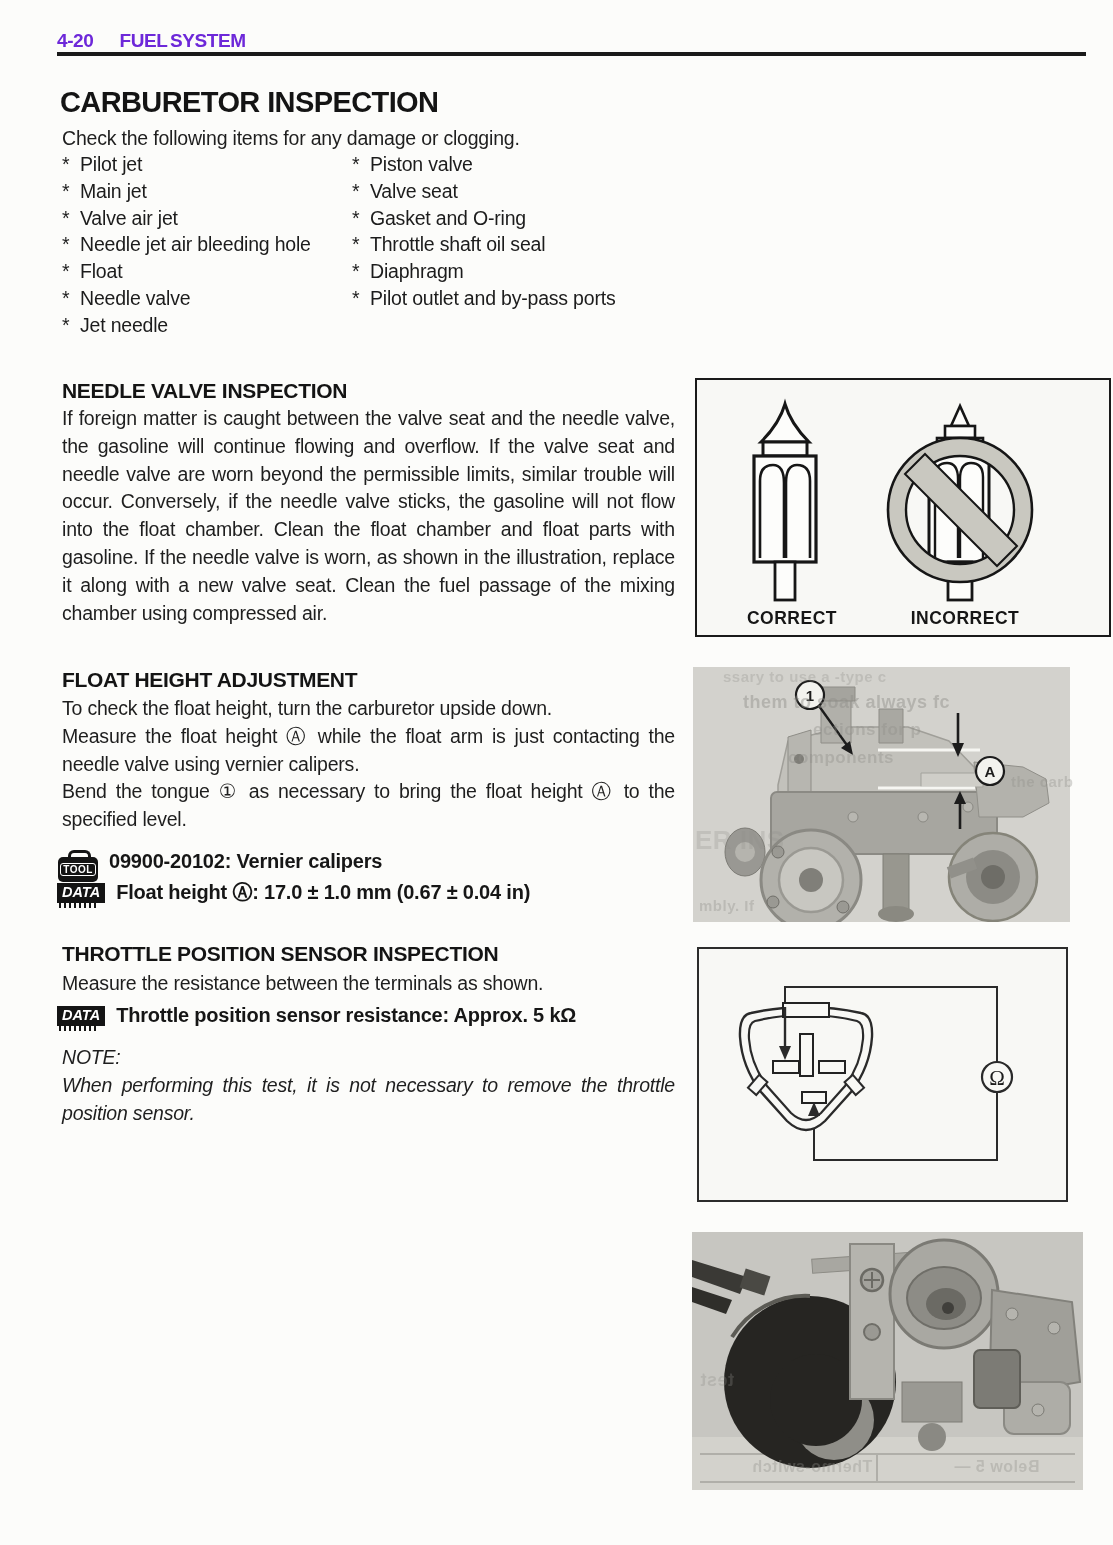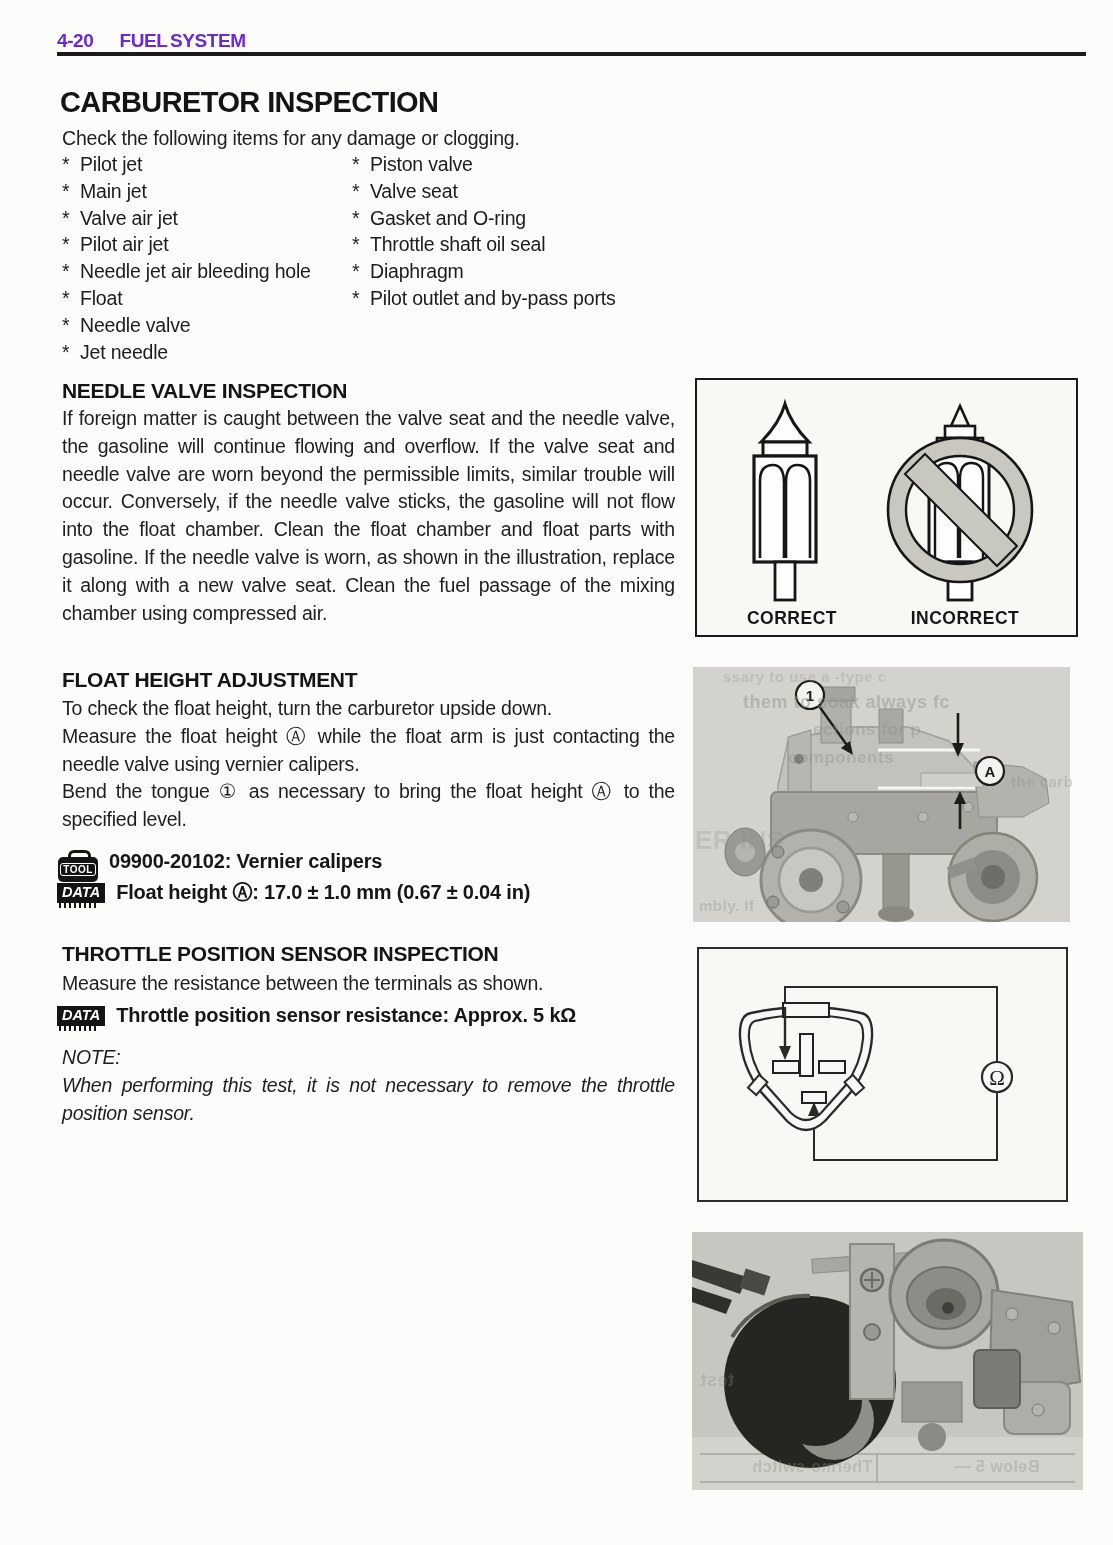--- a/index.html
+++ b/index.html
@@ -49,21 +49,21 @@
              border:3.5px solid #141414;border-bottom:none;border-radius:6px 6px 0 0;}
   .tool-icon .tool-word{color:#fff;font-size:10px;font-weight:bold;letter-spacing:.5px;
              border:1.5px solid #fff;border-radius:3px;padding:0 2px;line-height:11px;}
   .data-icon{position:relative;background:#141414;color:#fff;font-size:14.5px;font-weight:bold;
              font-style:italic;padding:1px 5px 2px;line-height:17px;flex:0 0 auto;}
   .data-icon::after{content:"";position:absolute;left:2px;right:6px;bottom:-5px;height:5px;
              background:repeating-linear-gradient(90deg,#141414 0 2px,rgba(0,0,0,0) 2px 5px);}
 
   
   .fig{position:absolute;}
-  .fig1{left:695px;top:378px;width:383px;height:259px;border:2.5px solid #1a1a1a;background:#f8f8f5;box-sizing:border-box;}
+  .fig1{left:695px;top:378px;width:416px;height:259px;border:2.5px solid #1a1a1a;background:#f8f8f5;box-sizing:border-box;}
   .fig2{left:693px;top:667px;width:377px;height:255px;background:#d3d2cd;}
   .fig3{left:697px;top:947px;width:371px;height:255px;border:2px solid #2c2c2c;background:#f8f8f5;box-sizing:border-box;}
   .fig4{left:692px;top:1232px;width:391px;height:258px;background:#c7c6c1;}
   .fig svg{position:absolute;left:0;top:0;}
 
   
   .ghost{position:absolute;color:#8f8e89;font-weight:bold;white-space:nowrap;font-size:17px;letter-spacing:.5px;}
   .mirror{transform:scaleX(-1);}
 </style>
 </head>
@@ -77,21 +77,20 @@
   <div class="abs hdr-rule"></div>
 
   <h1 class="abs title">CARBURETOR INSPECTION</h1>
   <p class="abs intro body-text">Check the following items for any damage or clogging.</p>
 
   <div class="abs checklist">
     <ul class="col1">
       <li><span class="bullet">*</span><span>Pilot jet</span></li>
       <li><span class="bullet">*</span><span>Main jet</span></li>
       <li><span class="bullet">*</span><span>Valve air jet</span></li>
-      <li><span class="bullet">*</span><span>Pilot air jet</span></li>
       <li><span class="bullet">*</span><span>Needle jet air bleeding hole</span></li>
       <li><span class="bullet">*</span><span>Float</span></li>
       <li><span class="bullet">*</span><span>Needle valve</span></li>
       <li><span class="bullet">*</span><span>Jet needle</span></li>
     </ul>
     <ul>
       <li><span class="bullet">*</span><span>Piston valve</span></li>
       <li><span class="bullet">*</span><span>Valve seat</span></li>
       <li><span class="bullet">*</span><span>Gasket and O-ring</span></li>
       <li><span class="bullet">*</span><span>Throttle shaft oil seal</span></li>

